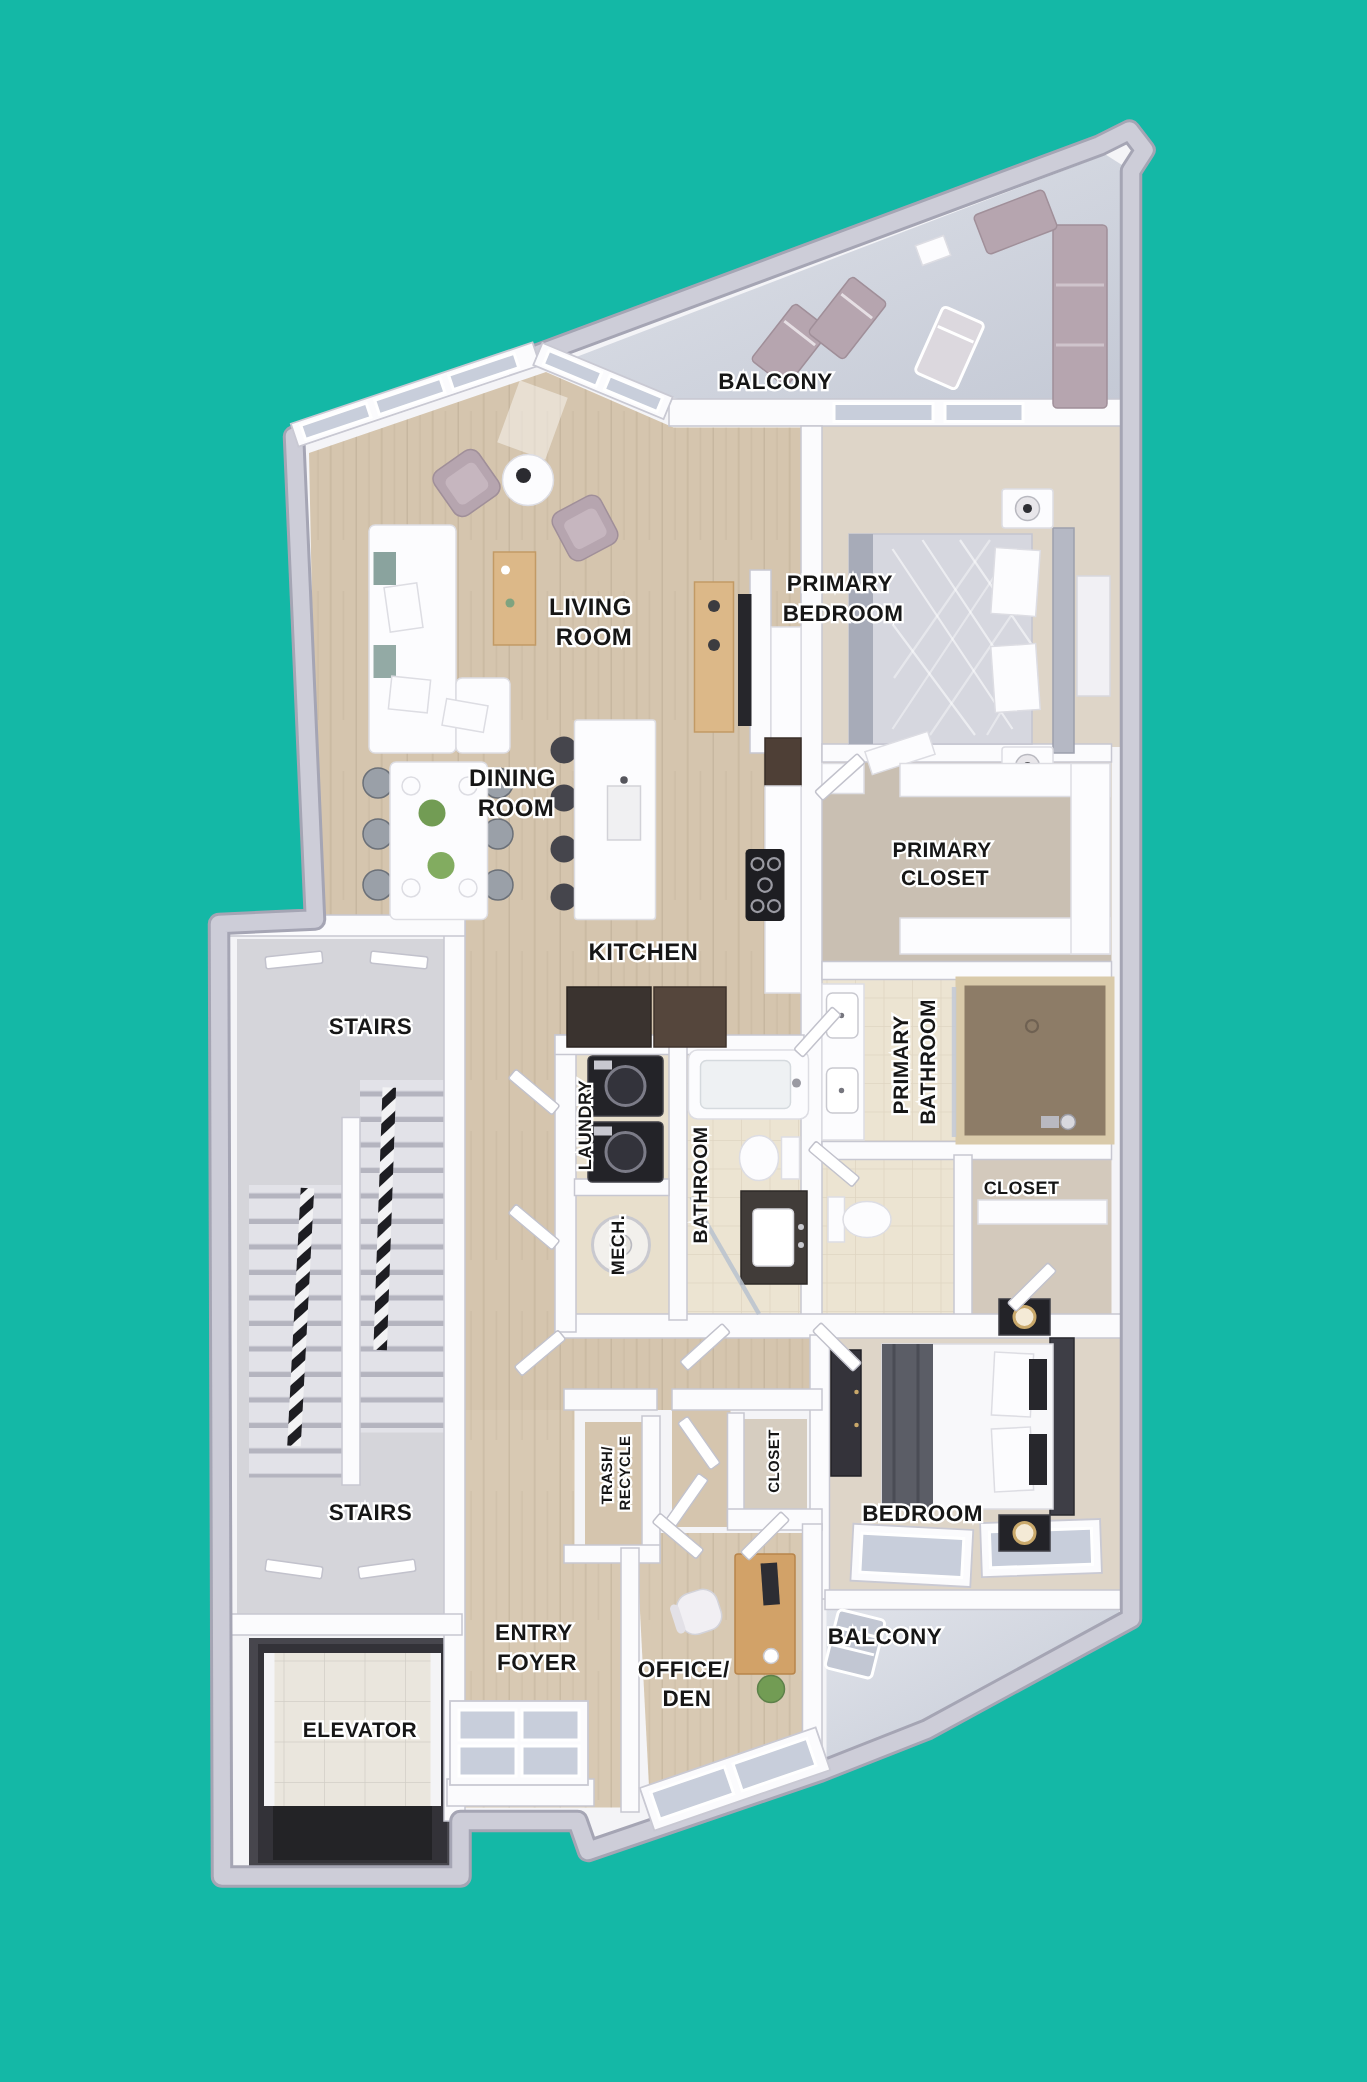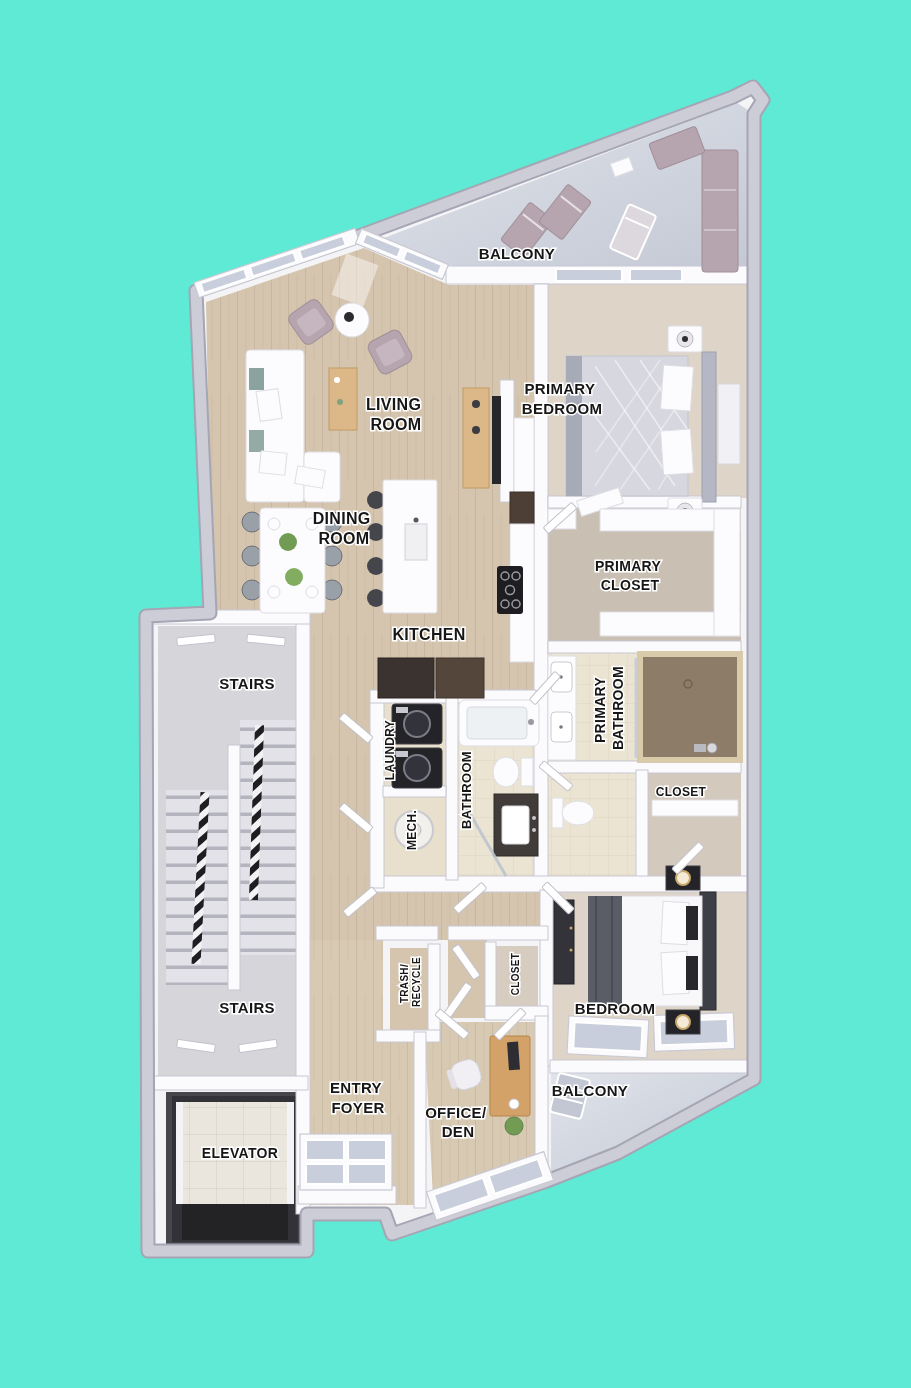--- a/index.html
+++ b/index.html
@@ -1,16 +1,16 @@
 <!DOCTYPE html>
 <html><head>
 <meta charset="utf-8">
 <style>
   html,body{margin:0;padding:0;background:#ffffff;}
-  .stage{position:relative;width:911px;height:1388px;background:#5eead4;overflow:hidden;
+  .stage{position:relative;width:911px;height:1388px;background:#14b8a6;overflow:hidden;
          font-family:"Liberation Sans",sans-serif;}
   svg{display:block}
   .wall{fill:#fbfbfd;stroke:#c7c7d1;stroke-width:1;}
   .glass{fill:#c8cedb;stroke:#ffffff;stroke-width:2;}
   .frame{fill:#fbfbfd;stroke:#c9c9d3;stroke-width:1.2;}
   .door{fill:#ffffff;stroke:#c2c2cc;stroke-width:1;}
   .lbl{font-family:"Liberation Sans",sans-serif;font-weight:bold;fill:#161616;
        stroke:#ffffff;stroke-width:3px;paint-order:stroke;letter-spacing:.3px;
        text-anchor:middle;}
   .s16{font-size:16px}.s15{font-size:15px}.s14{font-size:14px}

